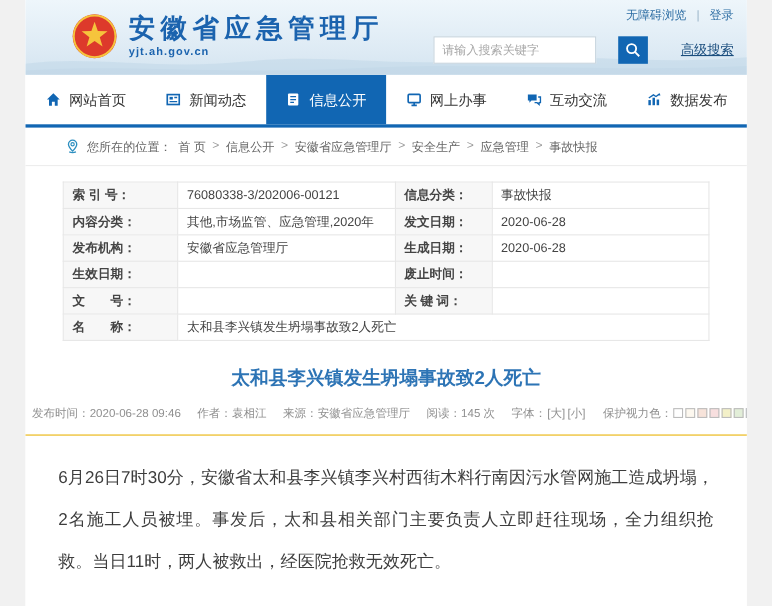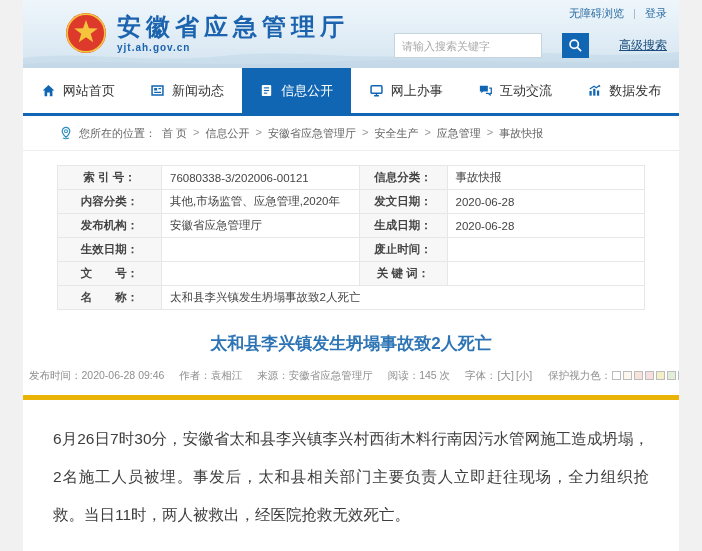--- a/index.html
+++ b/index.html
@@ -58,29 +58,29 @@
   }
   .crumbs .ci { cursor:pointer; }
   .crumbs .csep { color:#999; }
   
   .tbl-wrap { padding:14px 34px 0; }
   table.meta { width:100%; border-collapse:collapse; table-layout:fixed; }
   table.meta td {
     border:1px solid #e7e7e7; height:24px; font-size:11.5px; color:#444;
     padding:2px 8px; overflow:hidden; white-space:nowrap;
   }
-  td.lbl { background:#f7f7f7; text-align:center; color:#333; font-weight:bold; width:104px; }
+  td.lbl { background:#f7f7f7; text-align:left; color:#333; font-weight:bold; width:104px; }
   td.lbl2 { width:88px; }
   
   .art-title {
     margin-top:22px; text-align:center; color:#2d74b5; font-size:17px; font-weight:bold;
   }
   .art-meta {
     margin-top:14px; padding-bottom:12px; text-align:center; font-size:10.5px;
-    color:#8f8f8f; border-bottom:5px solid #eab308; white-space:nowrap;
+    color:#8f8f8f; border-bottom:1px solid #eab308; white-space:nowrap;
   }
   .art-meta .m { margin:0 6px; }
   .art-meta .fbtn { cursor:pointer; color:#8f8f8f; margin:0 1px; }
   .swatch {
     display:inline-block; width:9px; height:9px; border:1px solid #bcbcbc;
     margin:0 1px; vertical-align:-1px; cursor:pointer;
   }
   .art-body {
     margin:20px 30px 0; font-size:15.5px; line-height:38px; color:#3d3d3d;
     text-align:justify;

